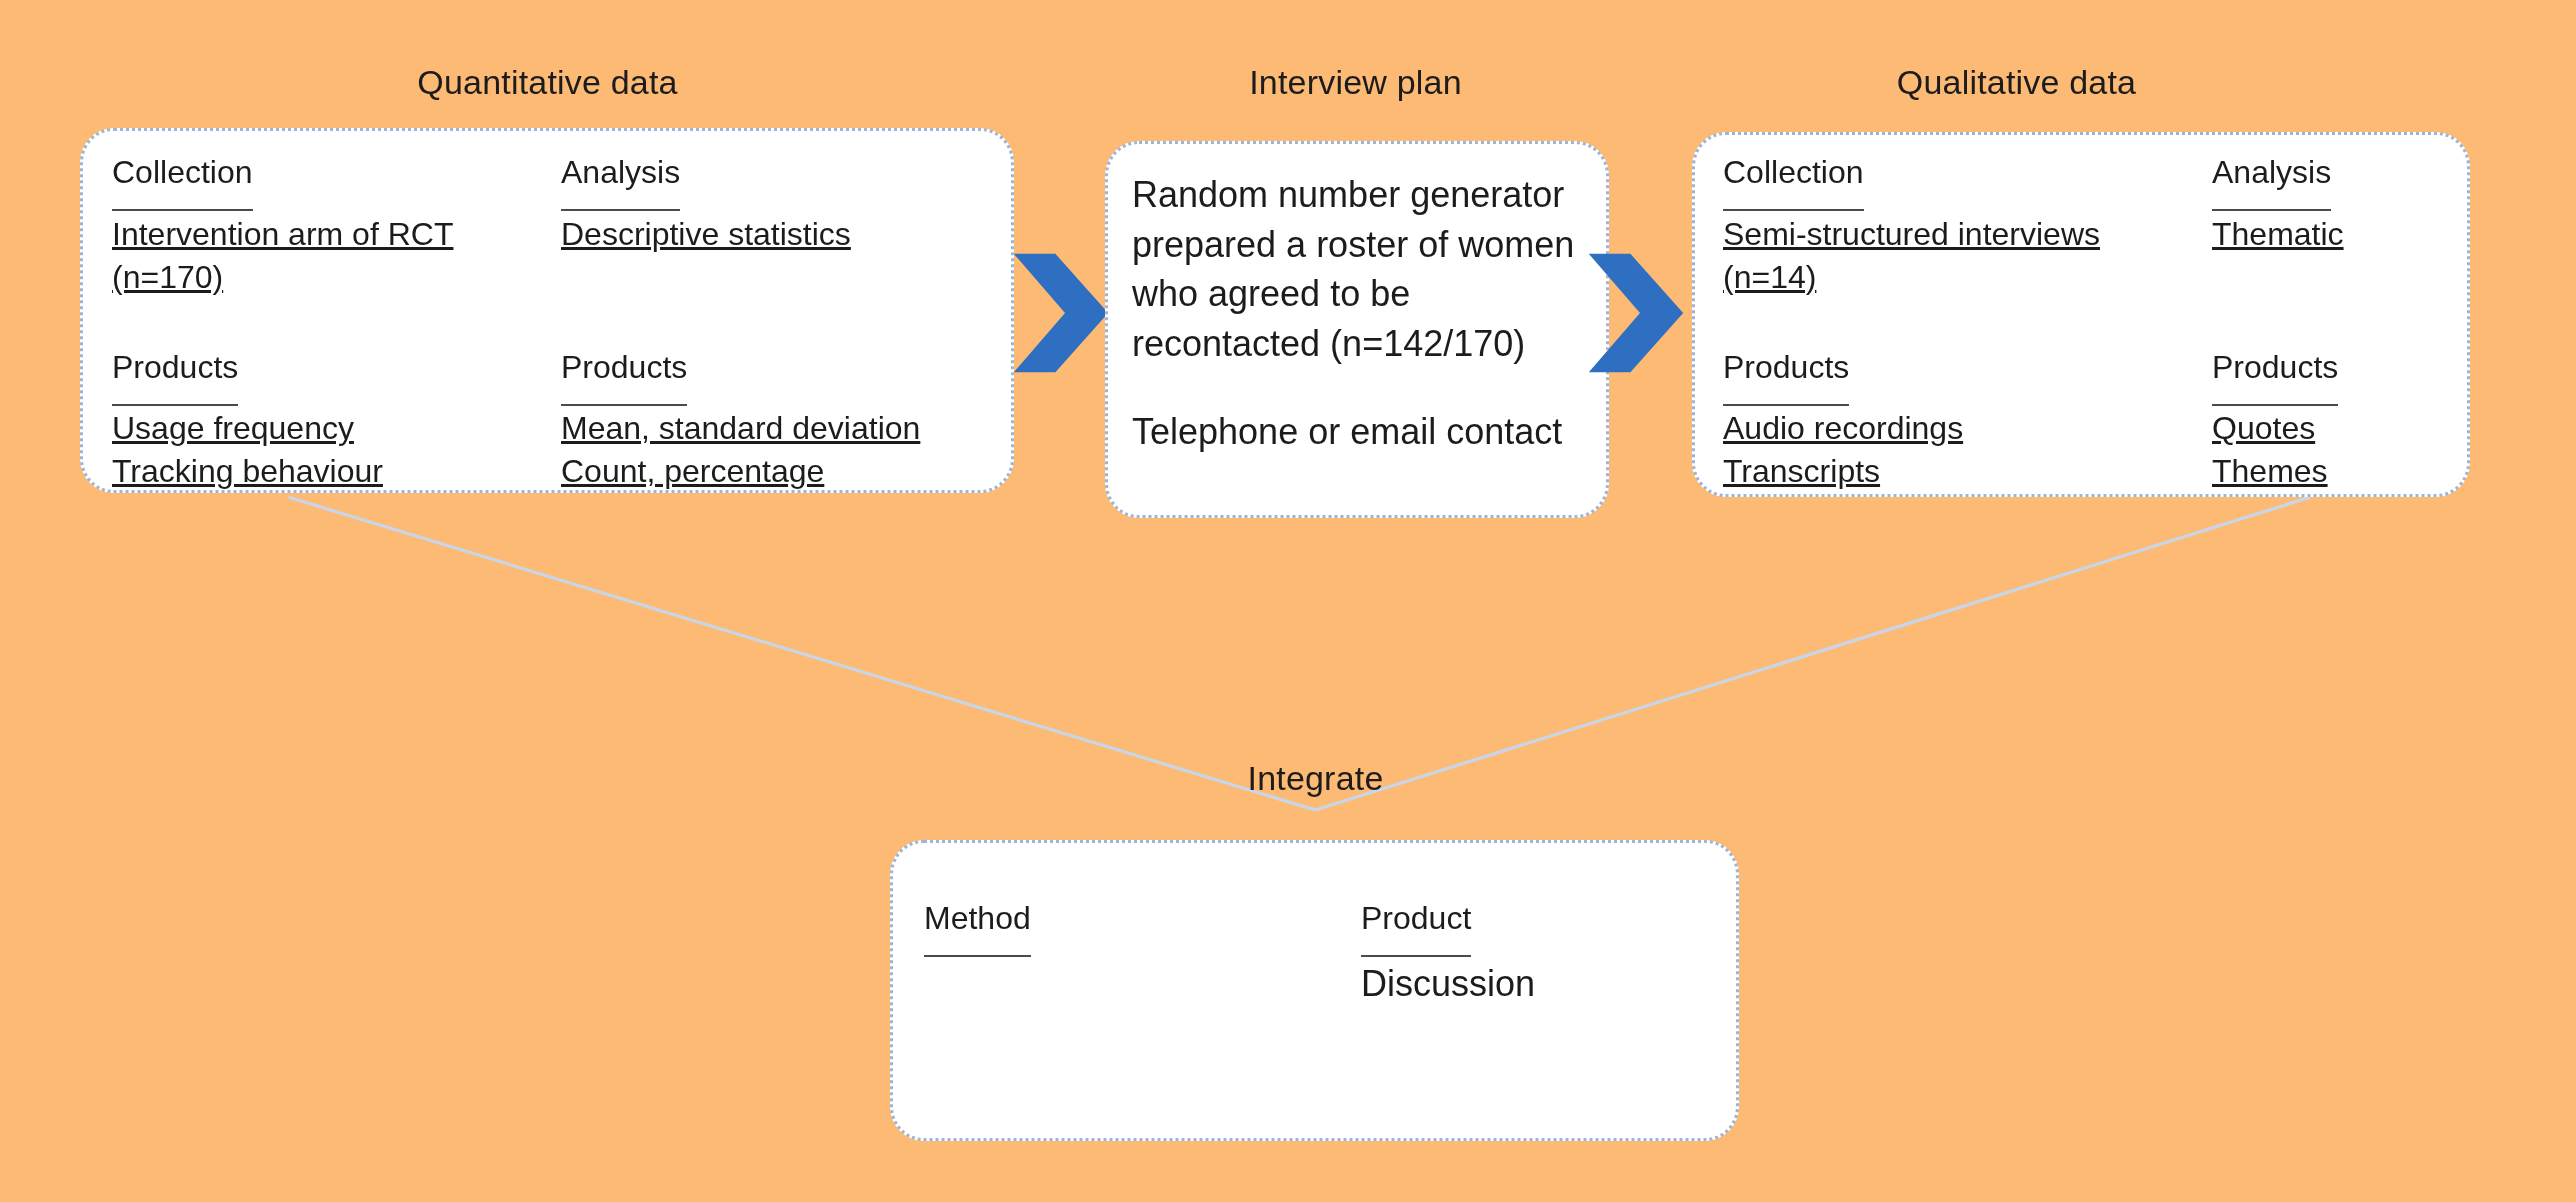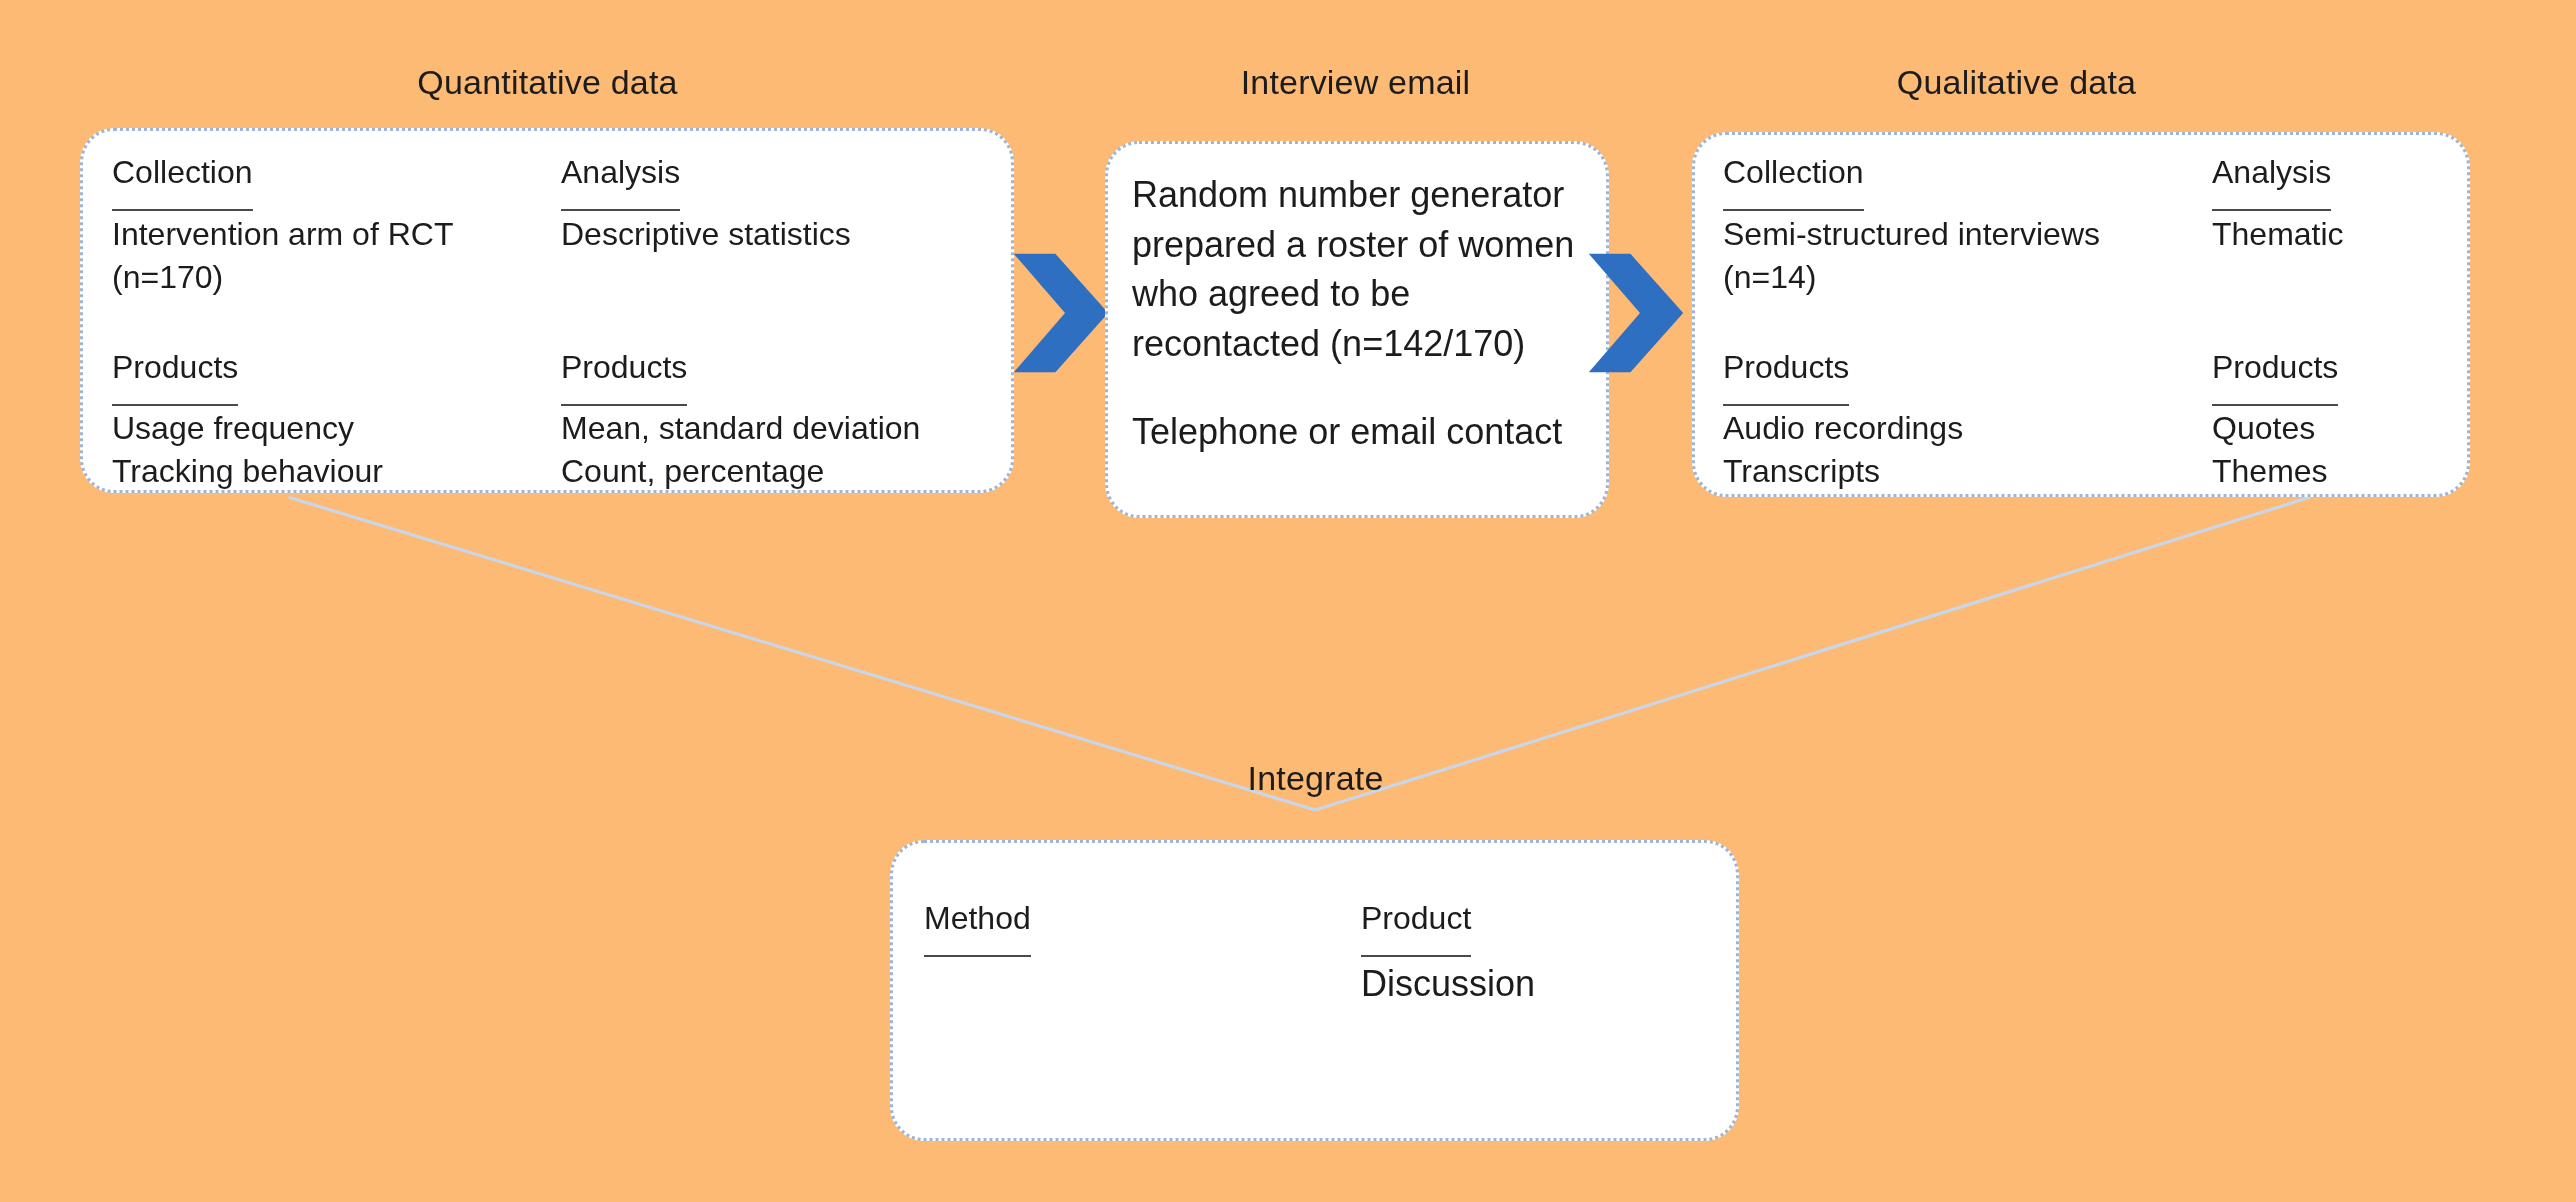--- a/index.html
+++ b/index.html
@@ -53,20 +53,21 @@
     display: inline-block;
     border-bottom: 2.4px solid #4a4a4a;
     padding-bottom: 16px;
     margin-bottom: 1.6px;
     white-space: nowrap;
   }
   .ln {
     font-size: 32px;
     line-height: 1.34;
     color: #1c1c1c;
+    text-decoration: underline;
   }
   .gap {
     height: 47px;
   }
   .para {
     font-size: 36px;
     line-height: 1.38;
     color: #1c1c1c;
   }
 
@@ -90,21 +91,21 @@
 
 <div id="canvas">
 
   <svg class="connector" viewBox="0 0 3212 1500" xmlns="http://www.w3.org/2000/svg">
     <line x1="360" y1="620" x2="1640" y2="1010" stroke="#c9d6ea" stroke-width="4"></line>
     <line x1="2880" y1="620" x2="1640" y2="1010" stroke="#c9d6ea" stroke-width="4"></line>
   </svg>
 
   <div class="box-title" style="left:285px; top:64px; width:525px;">Quantitative data</div>
 
-  <div class="box-title" style="left:1155px; top:64px; width:401px;">Interview email</div>
+  <div class="box-title" style="left:1155px; top:64px; width:401px;">Interview plan</div>
 
   <div class="box-title" style="left:1736px; top:64px; width:561px;">Qualitative data</div>
 
   <div class="dbox" style="left:80px; top:128px; width:934px; height:365px;"></div>
 
   <div class="cols" style="left:112px; top:151px; width:898px;">
     <div class="col" style="width:449px;">
       <div>
         <span class="head">Collection</span>
       </div>

